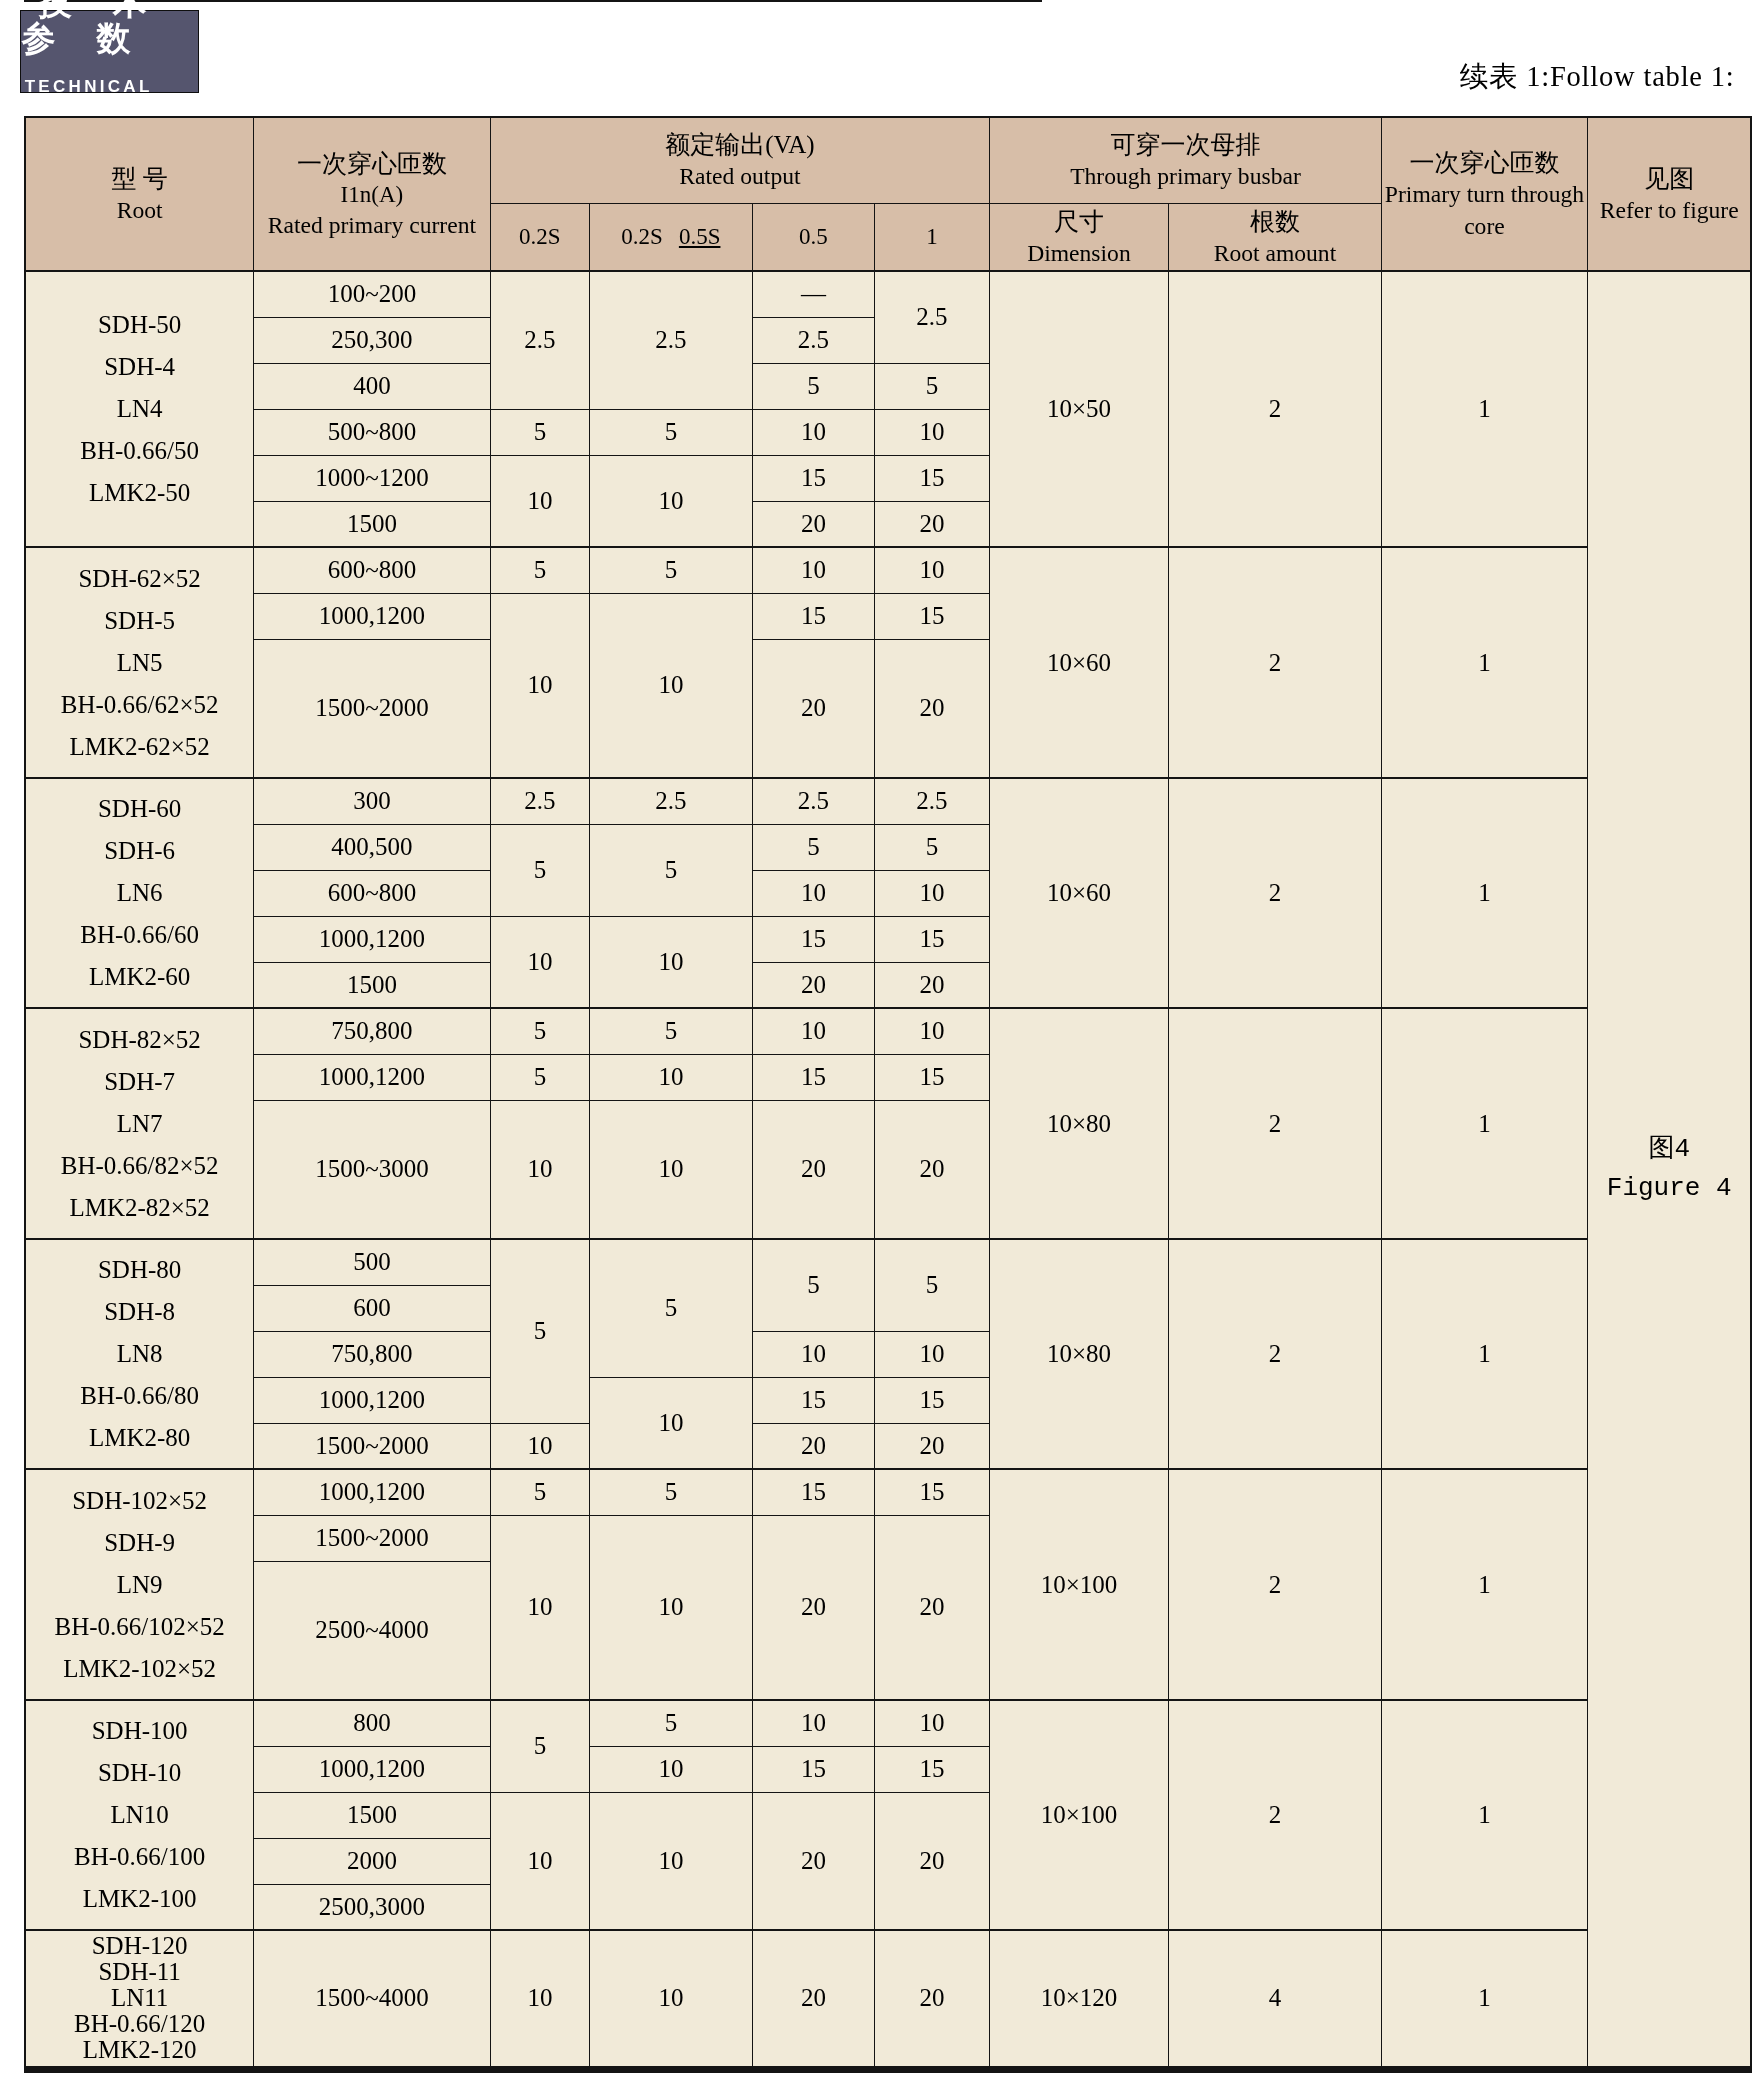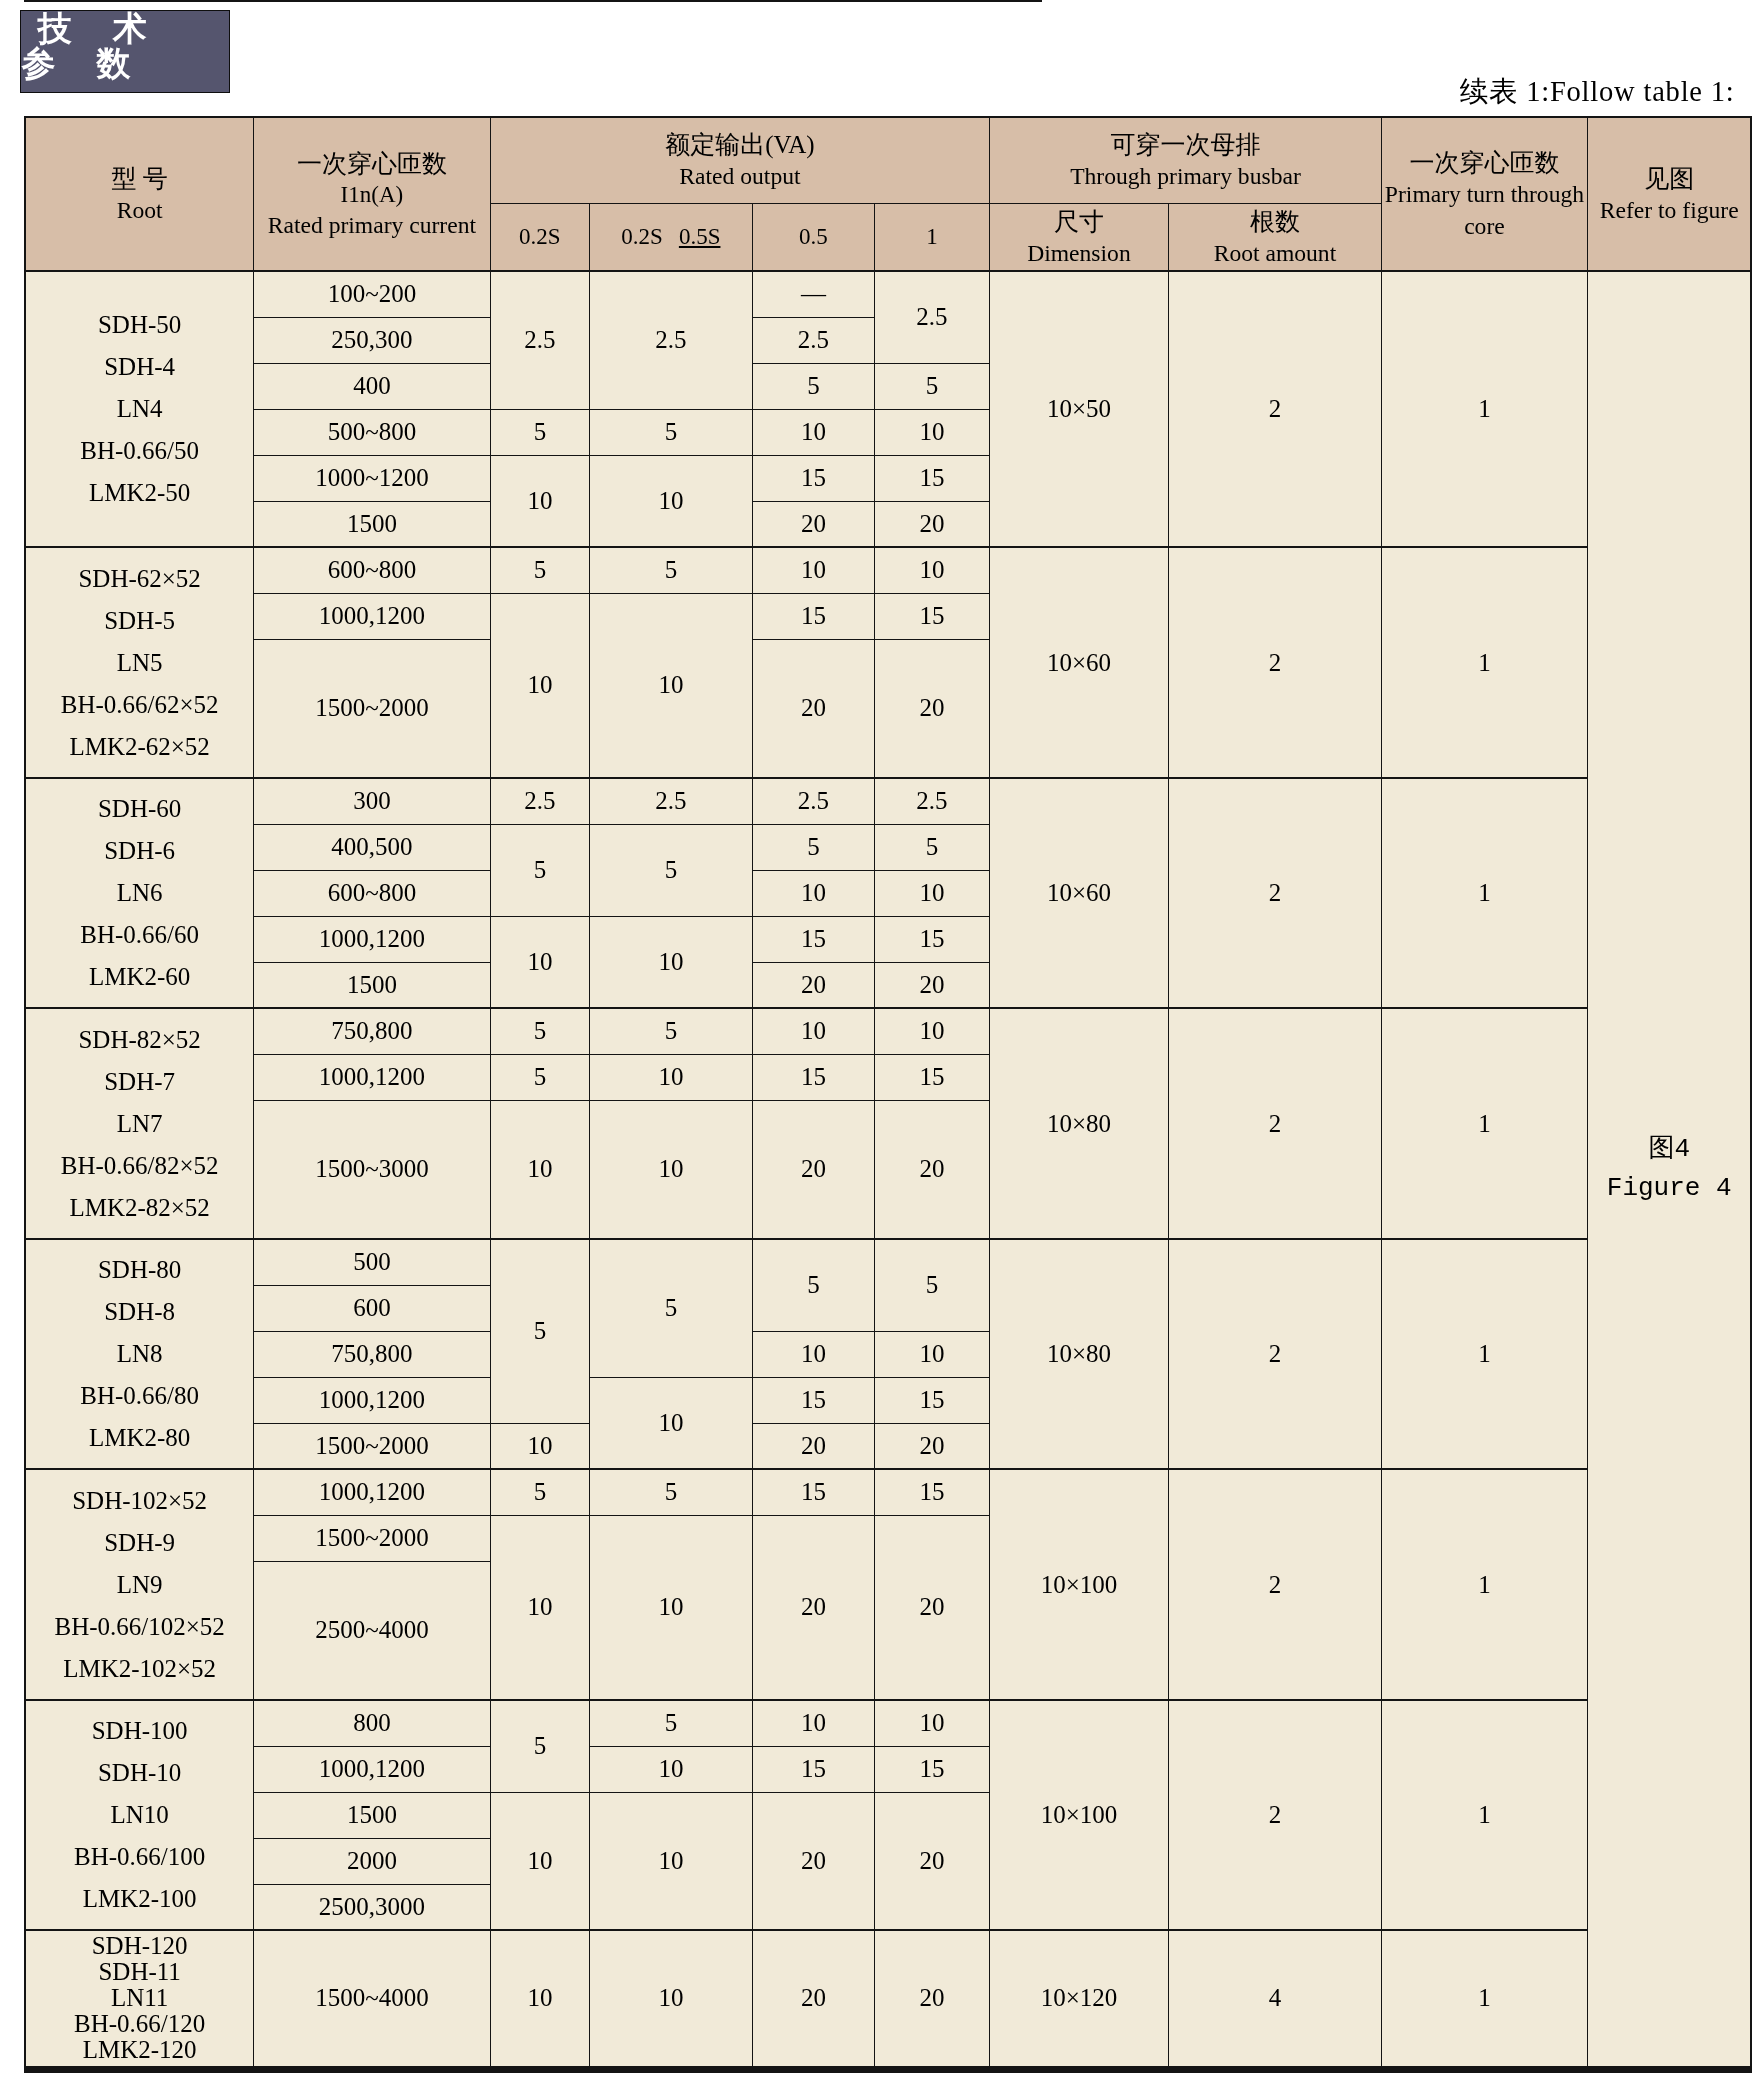--- a/index.html
+++ b/index.html
@@ -6,28 +6,28 @@
   html,body { margin:0; padding:0; }
   body {
     position: relative;
     width: 1754px; height: 2093px;
     background: #ffffff;
     font-family: "Liberation Serif", "DejaVu Serif", serif;
     color: #000;
   }
   #toprule { position:absolute; left:24.4px; top:0; width:1018px; height:2.4px; background:#141414; }
   #badge {
-    position:absolute; left:20.4px; top:9.8px; width:210px; height:83px;
+    position:absolute; left:20.4px; top:9.8px; width:179px; height:83px;
     background:#55556e; border:1.6px solid #0e0e0e; color:#fff;
-    display:flex; flex-direction:column; align-items:center; justify-content:space-between;
+    display:flex; flex-direction:column; align-items:center; justify-content:center;
   }
   #badge .zh { font-size:34px; font-weight:bold; letter-spacing:16.3px; text-indent:16.3px; line-height:1.05; }
   #badge .en { font-size:17px; font-weight:bold; letter-spacing:3.3px; text-indent:3.3px; margin-top:21px;
                font-family:"Liberation Sans","DejaVu Sans",sans-serif; }
-  #note { position:absolute; top:73px; right:19.5px; font-size:28.5px; letter-spacing:0.8px; }
+  #note { position:absolute; top:58px; right:19.5px; font-size:28.5px; letter-spacing:0.8px; }
 
   table#ttable {
     position:absolute; left:24.4px; top:116px; width:1726px;
     border-collapse:collapse; table-layout:fixed;
     background:#f1ead8;
     border:2.4px solid #141414; border-bottom:7.3px solid #141414;
   }
   th, td {
     border:1.6px solid #141414; padding:0;
     text-align:center; vertical-align:middle; font-weight:normal;

